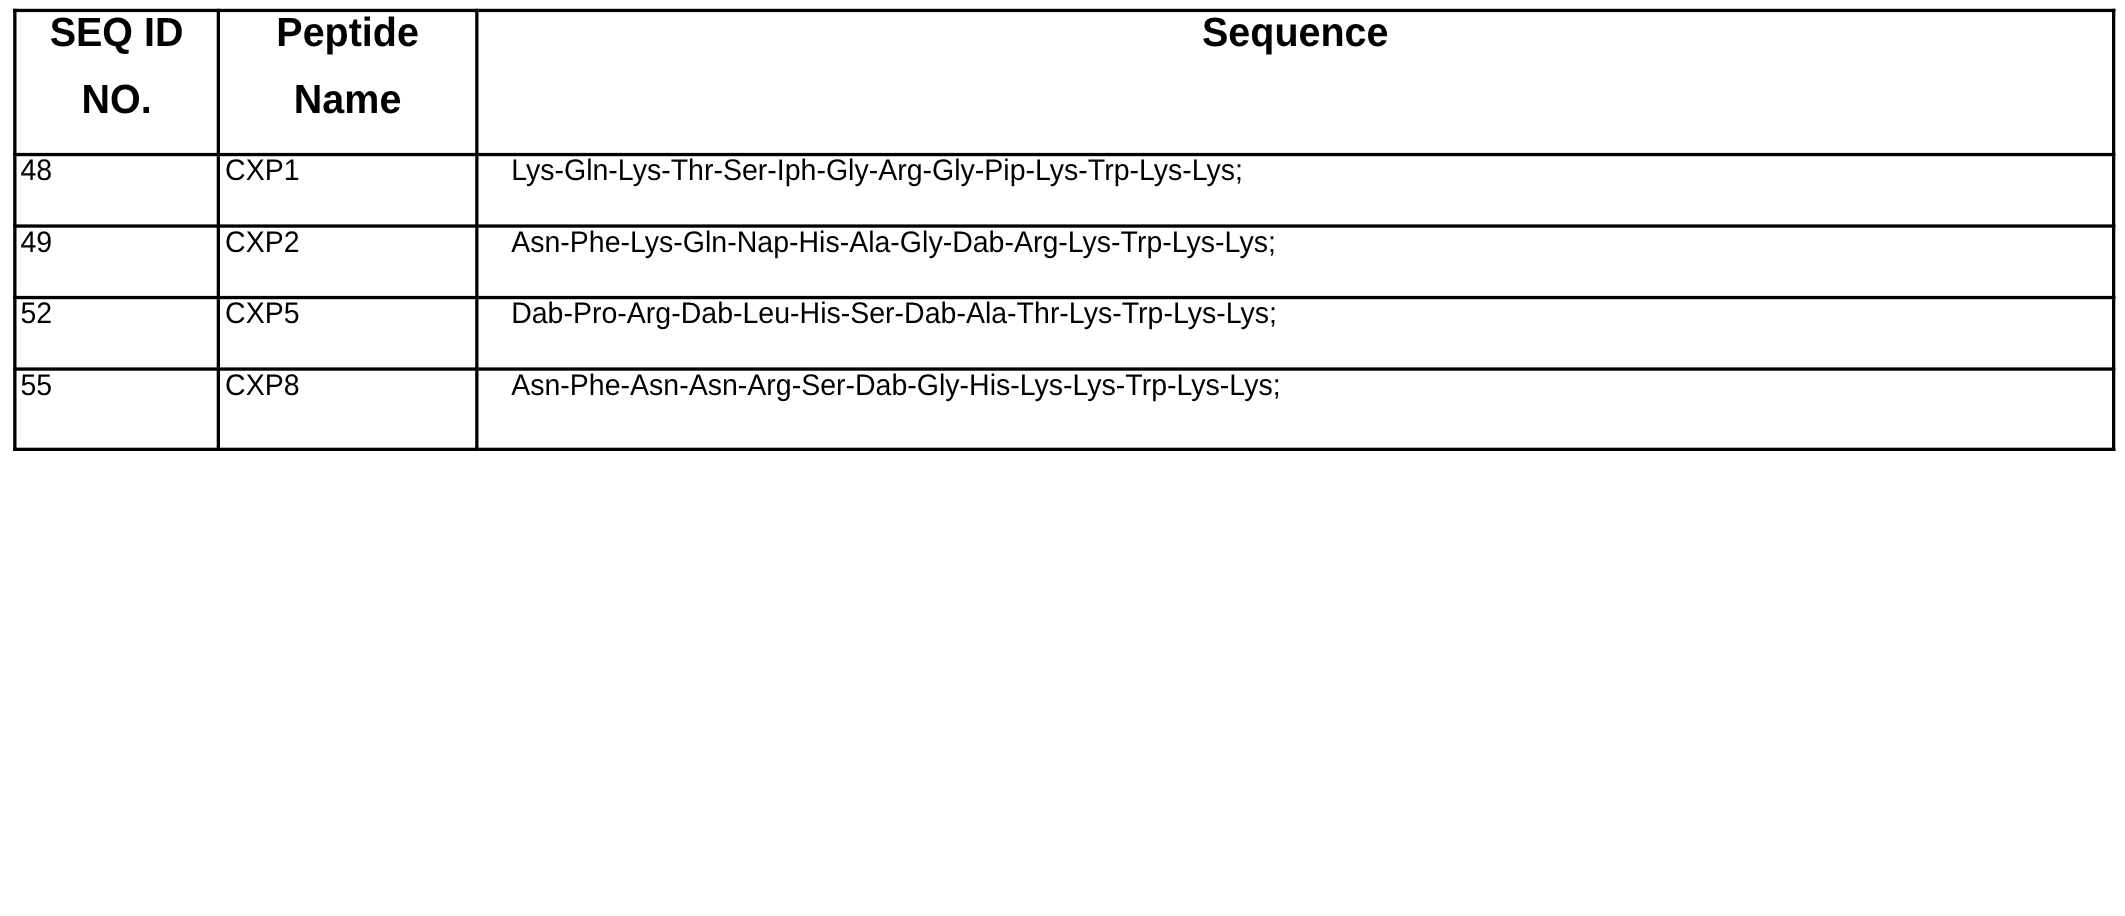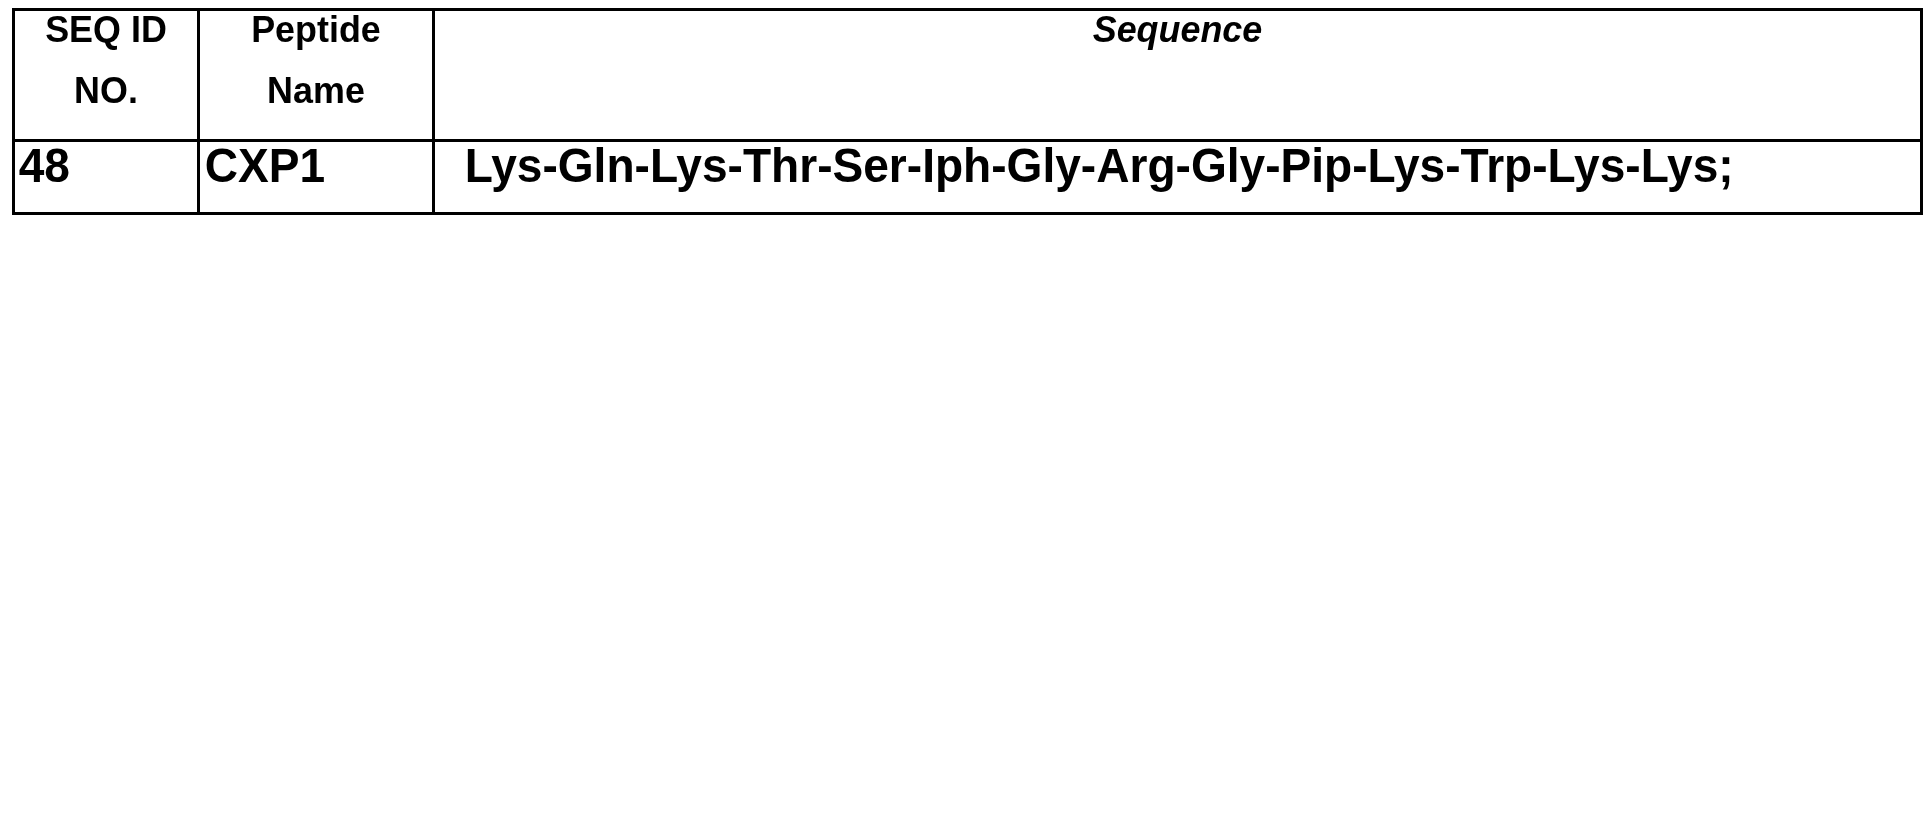--- a/index.html
+++ b/index.html
@@ -52,30 +52,29 @@
   th .hdr-line {
     display: block;
     letter-spacing: 0px;
     transform: scaleX(0.97);
   }
   th .hdr-line + .hdr-line {
     margin-top: 24px;
   }
   th.seq-head {
     vertical-align: top;
-    font-style: italic;
   }
   th.seq-head .hdr-line {
     margin-top: 0;
   }
 
   
   tbody td {
-    font-weight: bold;
-    font-size: 48px;
+    font-weight: normal;
+    font-size: 27px;
     line-height: 1.0;
     height: 62px;
     padding-top: 8px;
     padding-bottom: 0;
   }
   tbody td.cell-seq {
     white-space: nowrap;
     transform-origin: center top;
   }
   tbody td .cell-text {
@@ -117,15 +116,48 @@
           <td class="cell-id">
             <span class="cell-text">48</span>
           </td>
           <td class="cell-name">
             <span class="cell-text">CXP1</span>
           </td>
           <td class="cell-seq">
             <span class="cell-text">Lys-Gln-Lys-Thr-Ser-Iph-Gly-Arg-Gly-Pip-Lys-Trp-Lys-Lys;</span>
           </td>
         </tr>
+        <tr>
+          <td class="cell-id">
+            <span class="cell-text">49</span>
+          </td>
+          <td class="cell-name">
+            <span class="cell-text">CXP2</span>
+          </td>
+          <td class="cell-seq">
+            <span class="cell-text">Asn-Phe-Lys-Gln-Nap-His-Ala-Gly-Dab-Arg-Lys-Trp-Lys-Lys;</span>
+          </td>
+        </tr>
+        <tr>
+          <td class="cell-id">
+            <span class="cell-text">52</span>
+          </td>
+          <td class="cell-name">
+            <span class="cell-text">CXP5</span>
+          </td>
+          <td class="cell-seq">
+            <span class="cell-text">Dab-Pro-Arg-Dab-Leu-His-Ser-Dab-Ala-Thr-Lys-Trp-Lys-Lys;</span>
+          </td>
+        </tr>
+        <tr>
+          <td class="cell-id">
+            <span class="cell-text">55</span>
+          </td>
+          <td class="cell-name">
+            <span class="cell-text">CXP8</span>
+          </td>
+          <td class="cell-seq">
+            <span class="cell-text">Asn-Phe-Asn-Asn-Arg-Ser-Dab-Gly-His-Lys-Lys-Trp-Lys-Lys;</span>
+          </td>
+        </tr>
       </tbody>
   </table>
 </div>
 
 </body></html>

